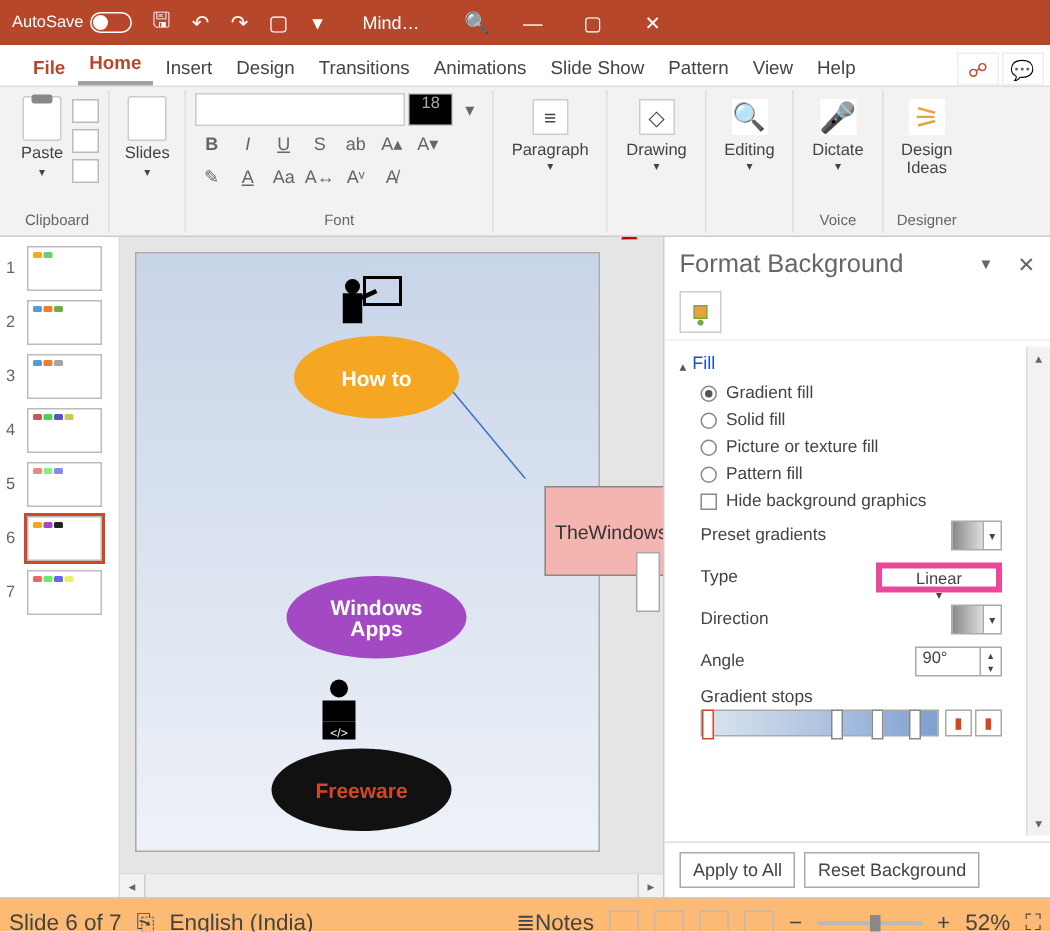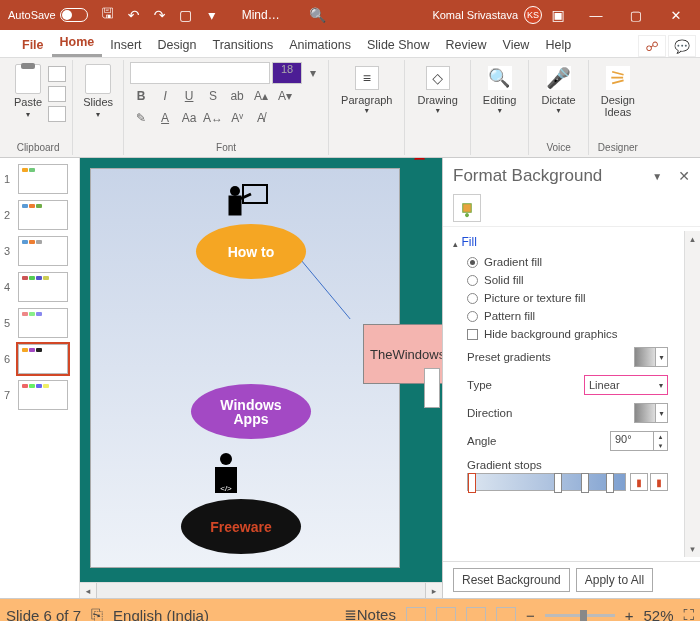--- a/index.html
+++ b/index.html
@@ -34,42 +34,42 @@
 .clipboard-main { display: flex; gap: 2px; }
 .big-btn { display: flex; flex-direction: column; align-items: center; gap: 2px; padding: 2px 4px; text-align: center; }
 .big-btn .bicon { width: 26px; height: 30px; background: #fff; border: 1px solid #ccc; border-radius: 2px; position: relative; }
 .big-btn .bicon.paste::after { content: ""; position: absolute; width: 14px; height: 6px; background: #888; border-radius: 2px; top: -2px; left: 5px; }
 .big-btn .blabel { font-size: 11px; }
 .mini-col { display: flex; flex-direction: column; gap: 4px; padding-top: 4px; }
 .mini { width: 18px; height: 16px; border: 1px solid #bbb; background: #fff; }
 .font-group { flex: 0 0 auto; }
 .font-row1 { display: flex; gap: 2px; align-items: center; }
 .font-name { width: 140px; height: 22px; border: 1px solid #ccc; background: #fff; font-size: 11px; color: #aaa; padding: 2px 4px; }
-.font-size { width: 30px; height: 22px; border: 1px solid #ccc; background: #4c1d95; font-size: 11px; color: #aaa; text-align: center; }
+.font-size { width: 30px; height: 22px; border: 1px solid #ccc; background: #000000; font-size: 11px; color: #aaa; text-align: center; }
 .tiny { width: 18px; height: 18px; display: flex; align-items: center; justify-content: center; font-size: 12px; color: #666; }
 .font-row2, .font-row3 { display: flex; gap: 2px; margin-top: 2px; }
 .font-row2 .fb, .font-row3 .fb { width: 22px; height: 20px; display: flex; align-items: center; justify-content: center; font-size: 12px; color: #666; }
 .v-group { display: flex; flex-direction: column; align-items: center; padding: 4px 6px; }
 .v-icon { width: 24px; height: 24px; border: 1px solid #ccc; background: #fff; display:flex;align-items:center;justify-content:center;font-size:14px; }
 .v-icon.search-v { border: none; font-size: 18px; color: #666;}
 .v-icon.mic { border: none; font-size: 20px; color: #4a7cc4;}
 .v-icon.design { border: none; font-size: 20px; color: #e8a33d;}
 .v-label { font-size: 11px; margin-top: 4px; text-align: center; line-height: 1.1; }
 
 
 .content { display: flex; height: 440px; }
 .thumbs { width: 80px; border-right: 1px solid #ddd; background: #fff; padding: 6px 4px; }
 .thumb-row { display: flex; align-items: center; gap: 4px; margin-bottom: 6px; }
 .thumb-num { width: 10px; font-size: 11px; color: #666; }
 .thumb { width: 50px; height: 30px; border: 1px solid #bbb; background: #fff; position: relative; }
 .thumb.active { outline: 2px solid #d24726; }
 .thumb .dots { position:absolute; inset:3px; display:flex;flex-wrap:wrap;gap:1px; }
 .thumb .dots span { width:6px;height:4px;border-radius:1px; }
 
-.canvas-area { flex: 1; background: #0f766e; position: relative; overflow: hidden; }
+.canvas-area { flex: 1; background: #e5e5e5; position: relative; overflow: hidden; }
 .canvas-scroll { position: absolute; inset: 0; overflow: auto; }
 .slide { margin: 10px; width: 310px; height: 400px; background: linear-gradient(180deg, #c8d4e8, #eef2f8); border: 1px solid #aaa; position: relative; }
 .node { position: absolute; border-radius: 50%; display: flex; align-items: center; justify-content: center; color: #fff; font-weight: bold; }
 .node.orange { background: #f5a623; width: 110px; height: 55px; left: 105px; top: 55px; font-size: 14px; }
 .node.purple { background: #a349c4; width: 120px; height: 55px; left: 100px; top: 215px; font-size: 14px; flex-direction: column; line-height: 1; }
 .node.black { background: #111; width: 120px; height: 55px; left: 90px; top: 330px; color: #d24726; font-size: 14px; }
 .pink-box { position: absolute; width: 110px; height: 60px; background: #f4b5b0; border: 1px solid #888; left: 272px; top: 155px; display: flex; align-items: center; justify-content: flex-start; padding-left: 6px; font-size: 13px; color: #333; }
 .person-icon { position: absolute; width: 50px; height: 50px; }
 .arrow-annot { position: absolute; width: 140px; height: 2px; background: #c00; transform: rotate(25deg); }
 .arrow-annot::after { content: ""; position: absolute; right: -2px; top: -4px; border-left: 10px solid #c00; border-top: 5px solid transparent; border-bottom: 5px solid transparent; }
@@ -87,21 +87,21 @@
 .vscrollfake { position:absolute; right:0; top:4px; bottom:4px; width:16px; background:#f3f2f1; border-left:1px solid #ddd;}
 .vscrollfake .up,.vscrollfake .dn{position:absolute;left:0;width:100%;height:16px;display:flex;align-items:center;justify-content:center;font-size:9px;color:#666;}
 .vscrollfake .up{top:0;} .vscrollfake .dn{bottom:0;}
 .section-hd { font-size: 12px; color: #1d4ed8; padding: 4px 0; display: flex; align-items: flex-end; gap: 4px; }
 .section-hd::before { content: "▴"; font-size: 9px; color: #555; }
 .opt-row { display: flex; align-items: center; gap: 6px; padding: 3px 0 3px 14px; font-size: 11.5px; }
 .radio { width: 11px; height: 11px; border: 1px solid #888; border-radius: 50%; display: flex; align-items: center; justify-content: center; }
 .radio.checked::after { content: ""; width: 5px; height: 5px; border-radius: 50%; background: #555; }
 .checkbox { width: 11px; height: 11px; border: 1px solid #888; }
 .field-row { display: flex; align-items: center; justify-content: space-between; padding: 4px 0 4px 14px; font-size: 11.5px; margin-right: 18px;}
-.dropdown { width: 84px; height: 20px; border: 1px solid #ec4899; background: #fff; font-size: 11px; padding: 1px 4px; display: flex; align-items: center; justify-content: space-between; }
+.dropdown { width: 84px; height: 20px; border: 4px solid #ec4899; background: #fff; font-size: 11px; padding: 1px 4px; display: flex; align-items: center; justify-content: space-between; flex-direction: column; }
 .swatch-dd { width: 34px; height: 20px; border: 1px solid #aaa; display: flex; }
 .swatch-dd .sw { flex: 1; background: linear-gradient(90deg, #888, #ddd); }
 .swatch-dd .ar { width: 12px; border-left: 1px solid #aaa; display: flex; align-items: center; justify-content: center; font-size: 8px; }
 .spinner { width: 58px; height: 20px; border: 1px solid #aaa; display: flex; }
 .spinner .val { flex: 1; font-size: 11px; padding: 1px 4px; }
 .spinner .arrs { width: 14px; border-left: 1px solid #aaa; display: flex; flex-direction: column; font-size: 7px; }
 .spinner .arrs span { flex: 1; display: flex; align-items: center; justify-content: center; }
 .stops-label { padding: 4px 0 2px 14px; font-size: 11.5px; }
 .stops-strip { display: flex; align-items: center; gap: 4px; padding: 0 0 4px 14px; margin-right:18px;}
 .stop-track { flex: 1; height: 18px; border: 1px solid #aaa; background: linear-gradient(90deg,#dbe5f0,#b0c4e0,#7ea0d0); position: relative; }
@@ -132,41 +132,36 @@
   </div>
   <div class="qat">
     <span class="qat-icon">🖫</span>
     <span class="qat-icon">↶</span>
     <span class="qat-icon">↷</span>
     <span class="qat-icon">▢</span>
     <span class="qat-icon">▾</span>
   </div>
   <span class="doc">Mind…</span>
   <span class="search">🔍</span>
-  <div class="user">
-    <span>Komal Srivastava</span>
-    <span class="avatar">KS</span>
-    <span class="qat-icon">▣</span>
-  </div>
   <div class="win-btns">
     <span class="win-btn">—</span>
     <span class="win-btn">▢</span>
     <span class="win-btn">✕</span>
   </div>
 </div>
 
 <div class="tabs">
   <span class="tab file">File</span>
   <span class="tab active">Home</span>
   <span class="tab">Insert</span>
   <span class="tab">Design</span>
   <span class="tab">Transitions</span>
   <span class="tab">Animations</span>
   <span class="tab">Slide Show</span>
-  <span class="tab">Review</span>
+  <span class="tab">Pattern</span>
   <span class="tab">View</span>
   <span class="tab">Help</span>
   <div class="right-icons">
     <span class="ri">☍</span>
     <span class="ri">💬</span>
   </div>
 </div>
 
 <div class="ribbon">
   <div class="group">
@@ -467,22 +462,22 @@
           <div class="stop-h" style="left:72%;border-color:#888;"></div>
           <div class="stop-h" style="left:88%;border-color:#888;"></div>
         </div>
         <div class="stop-actions">
           <span class="sbtn">▮</span>
           <span class="sbtn">▮</span>
         </div>
       </div>
     </div>
     <div class="pane-footer">
+      <span class="pfbtn">Apply to All</span>
       <span class="pfbtn">Reset Background</span>
-      <span class="pfbtn">Apply to All</span>
     </div>
   </div>
 </div>
 
 <div class="status">
   <span>Slide 6 of 7</span>
   <span>⎘</span>
   <span>English (India)</span>
   <span class="spacer"></span>
   <span>≣<span>Notes</span></span>

